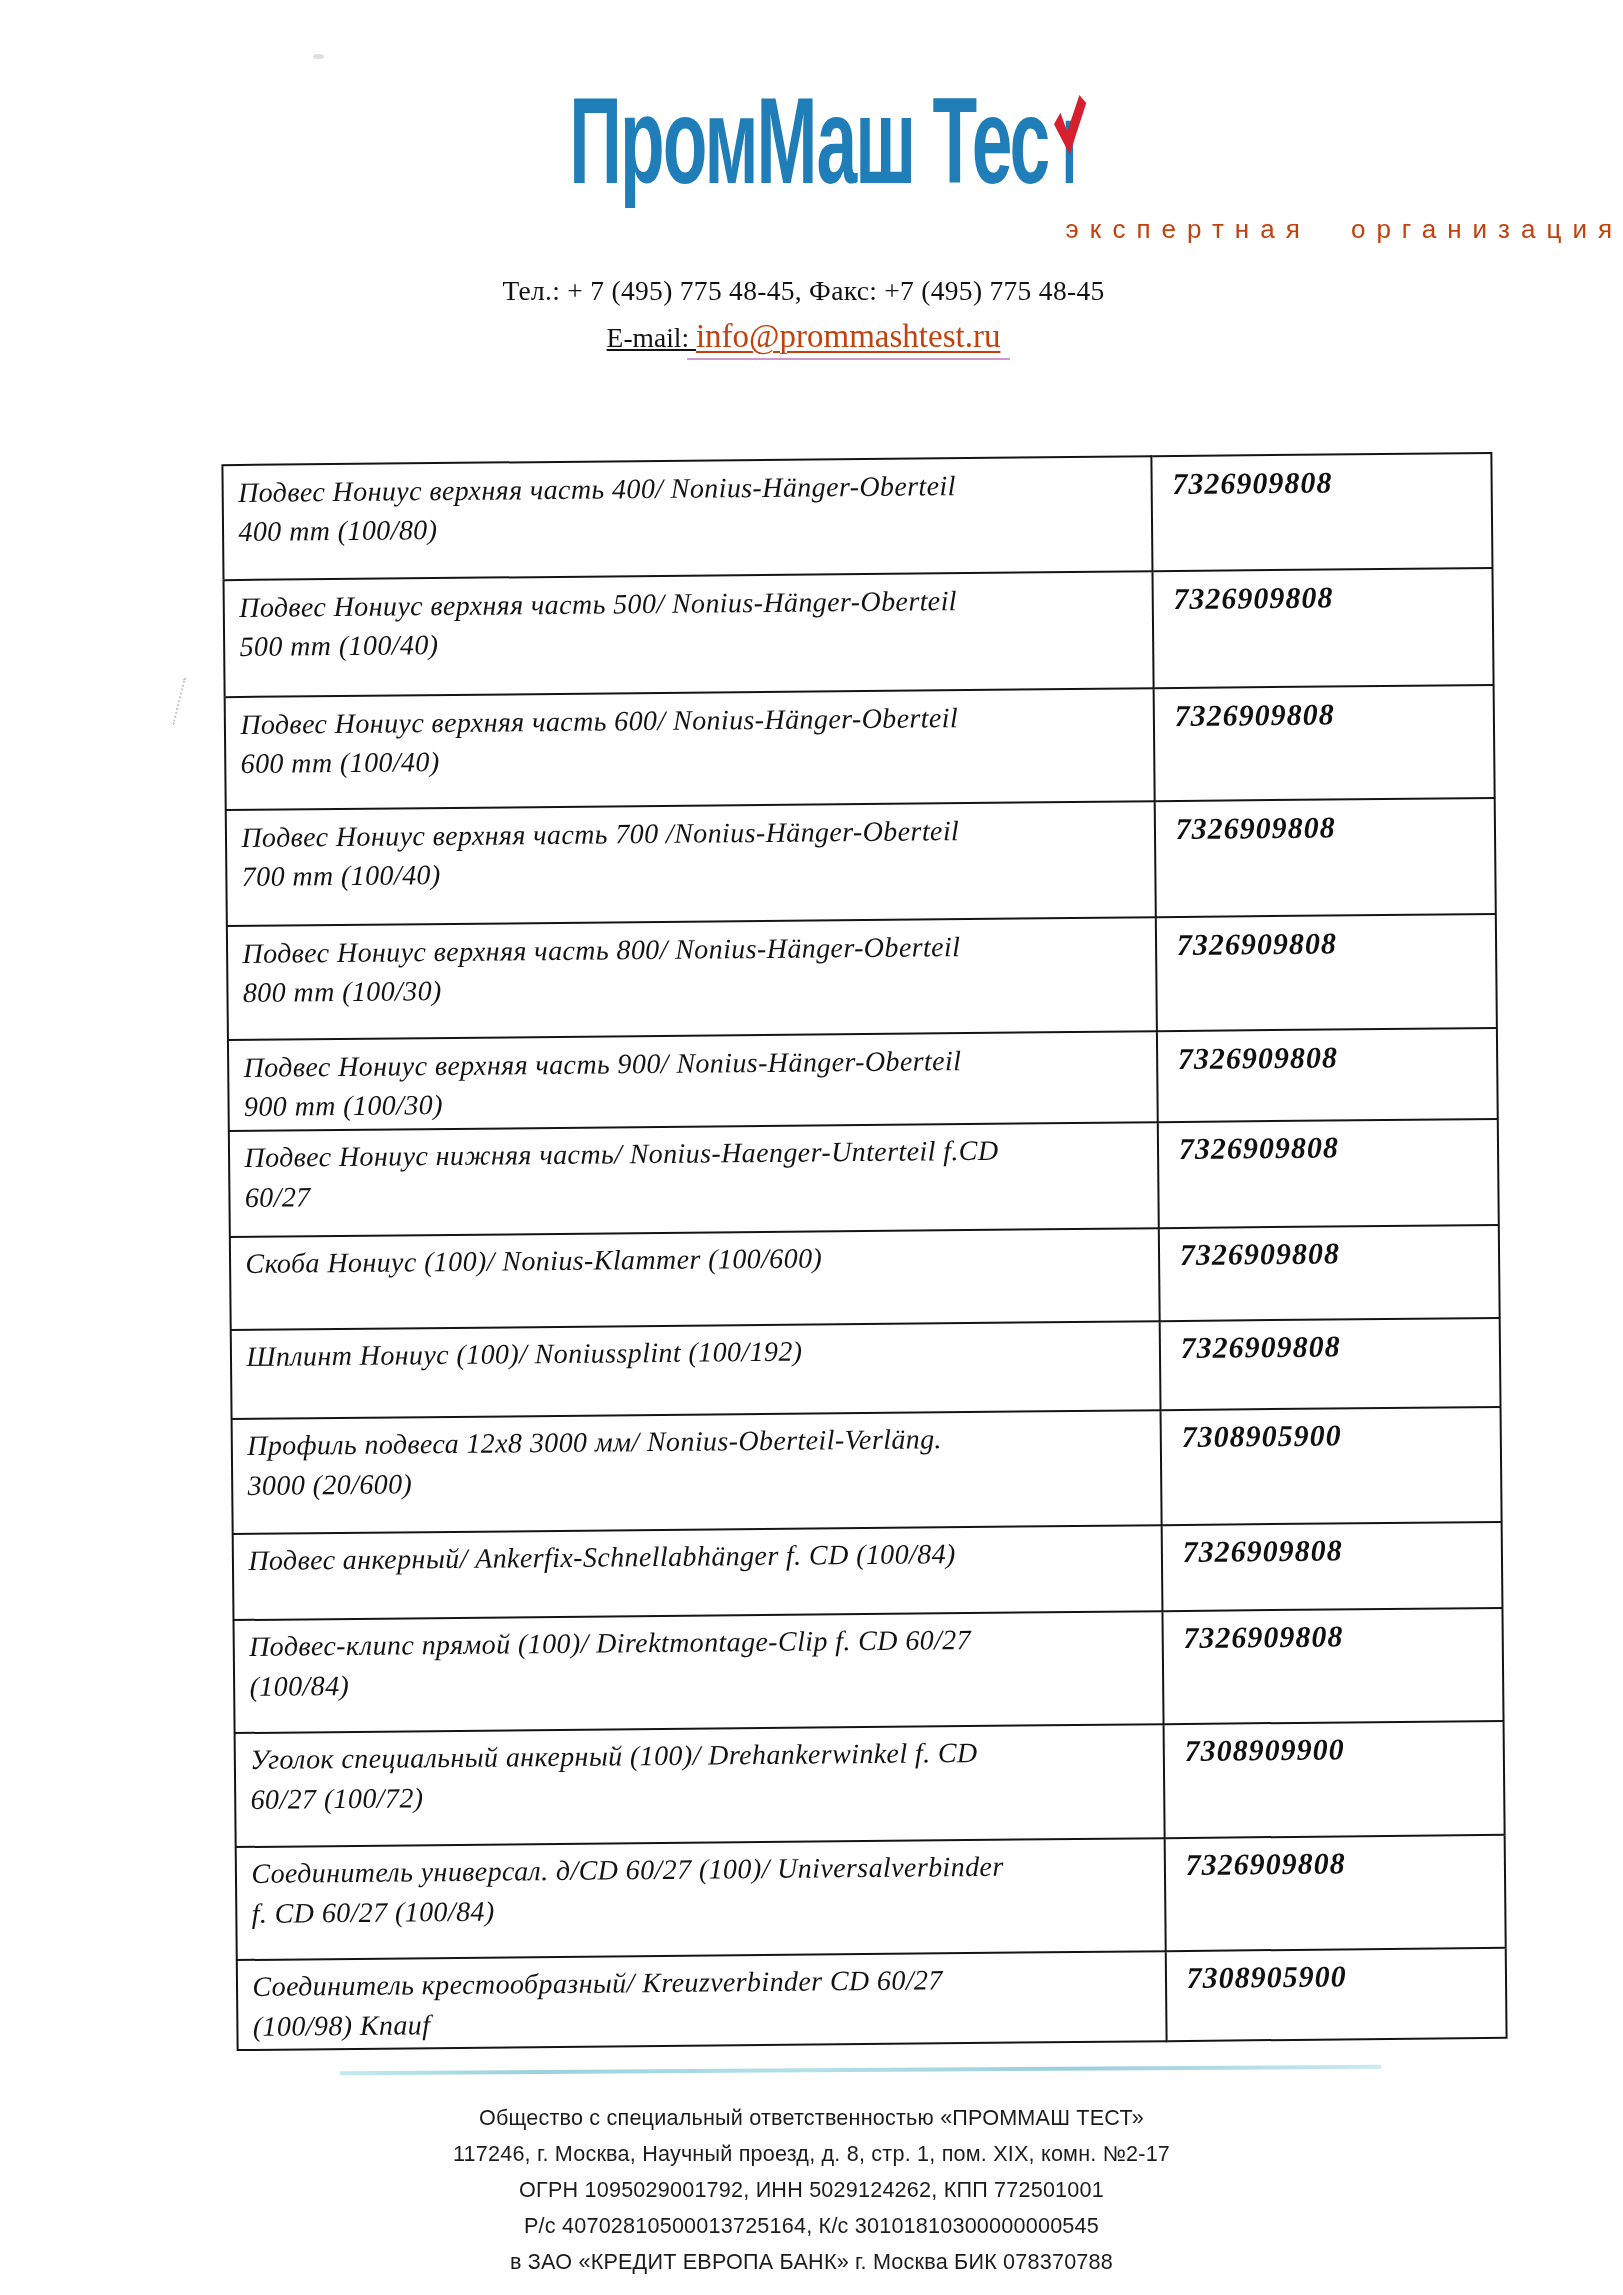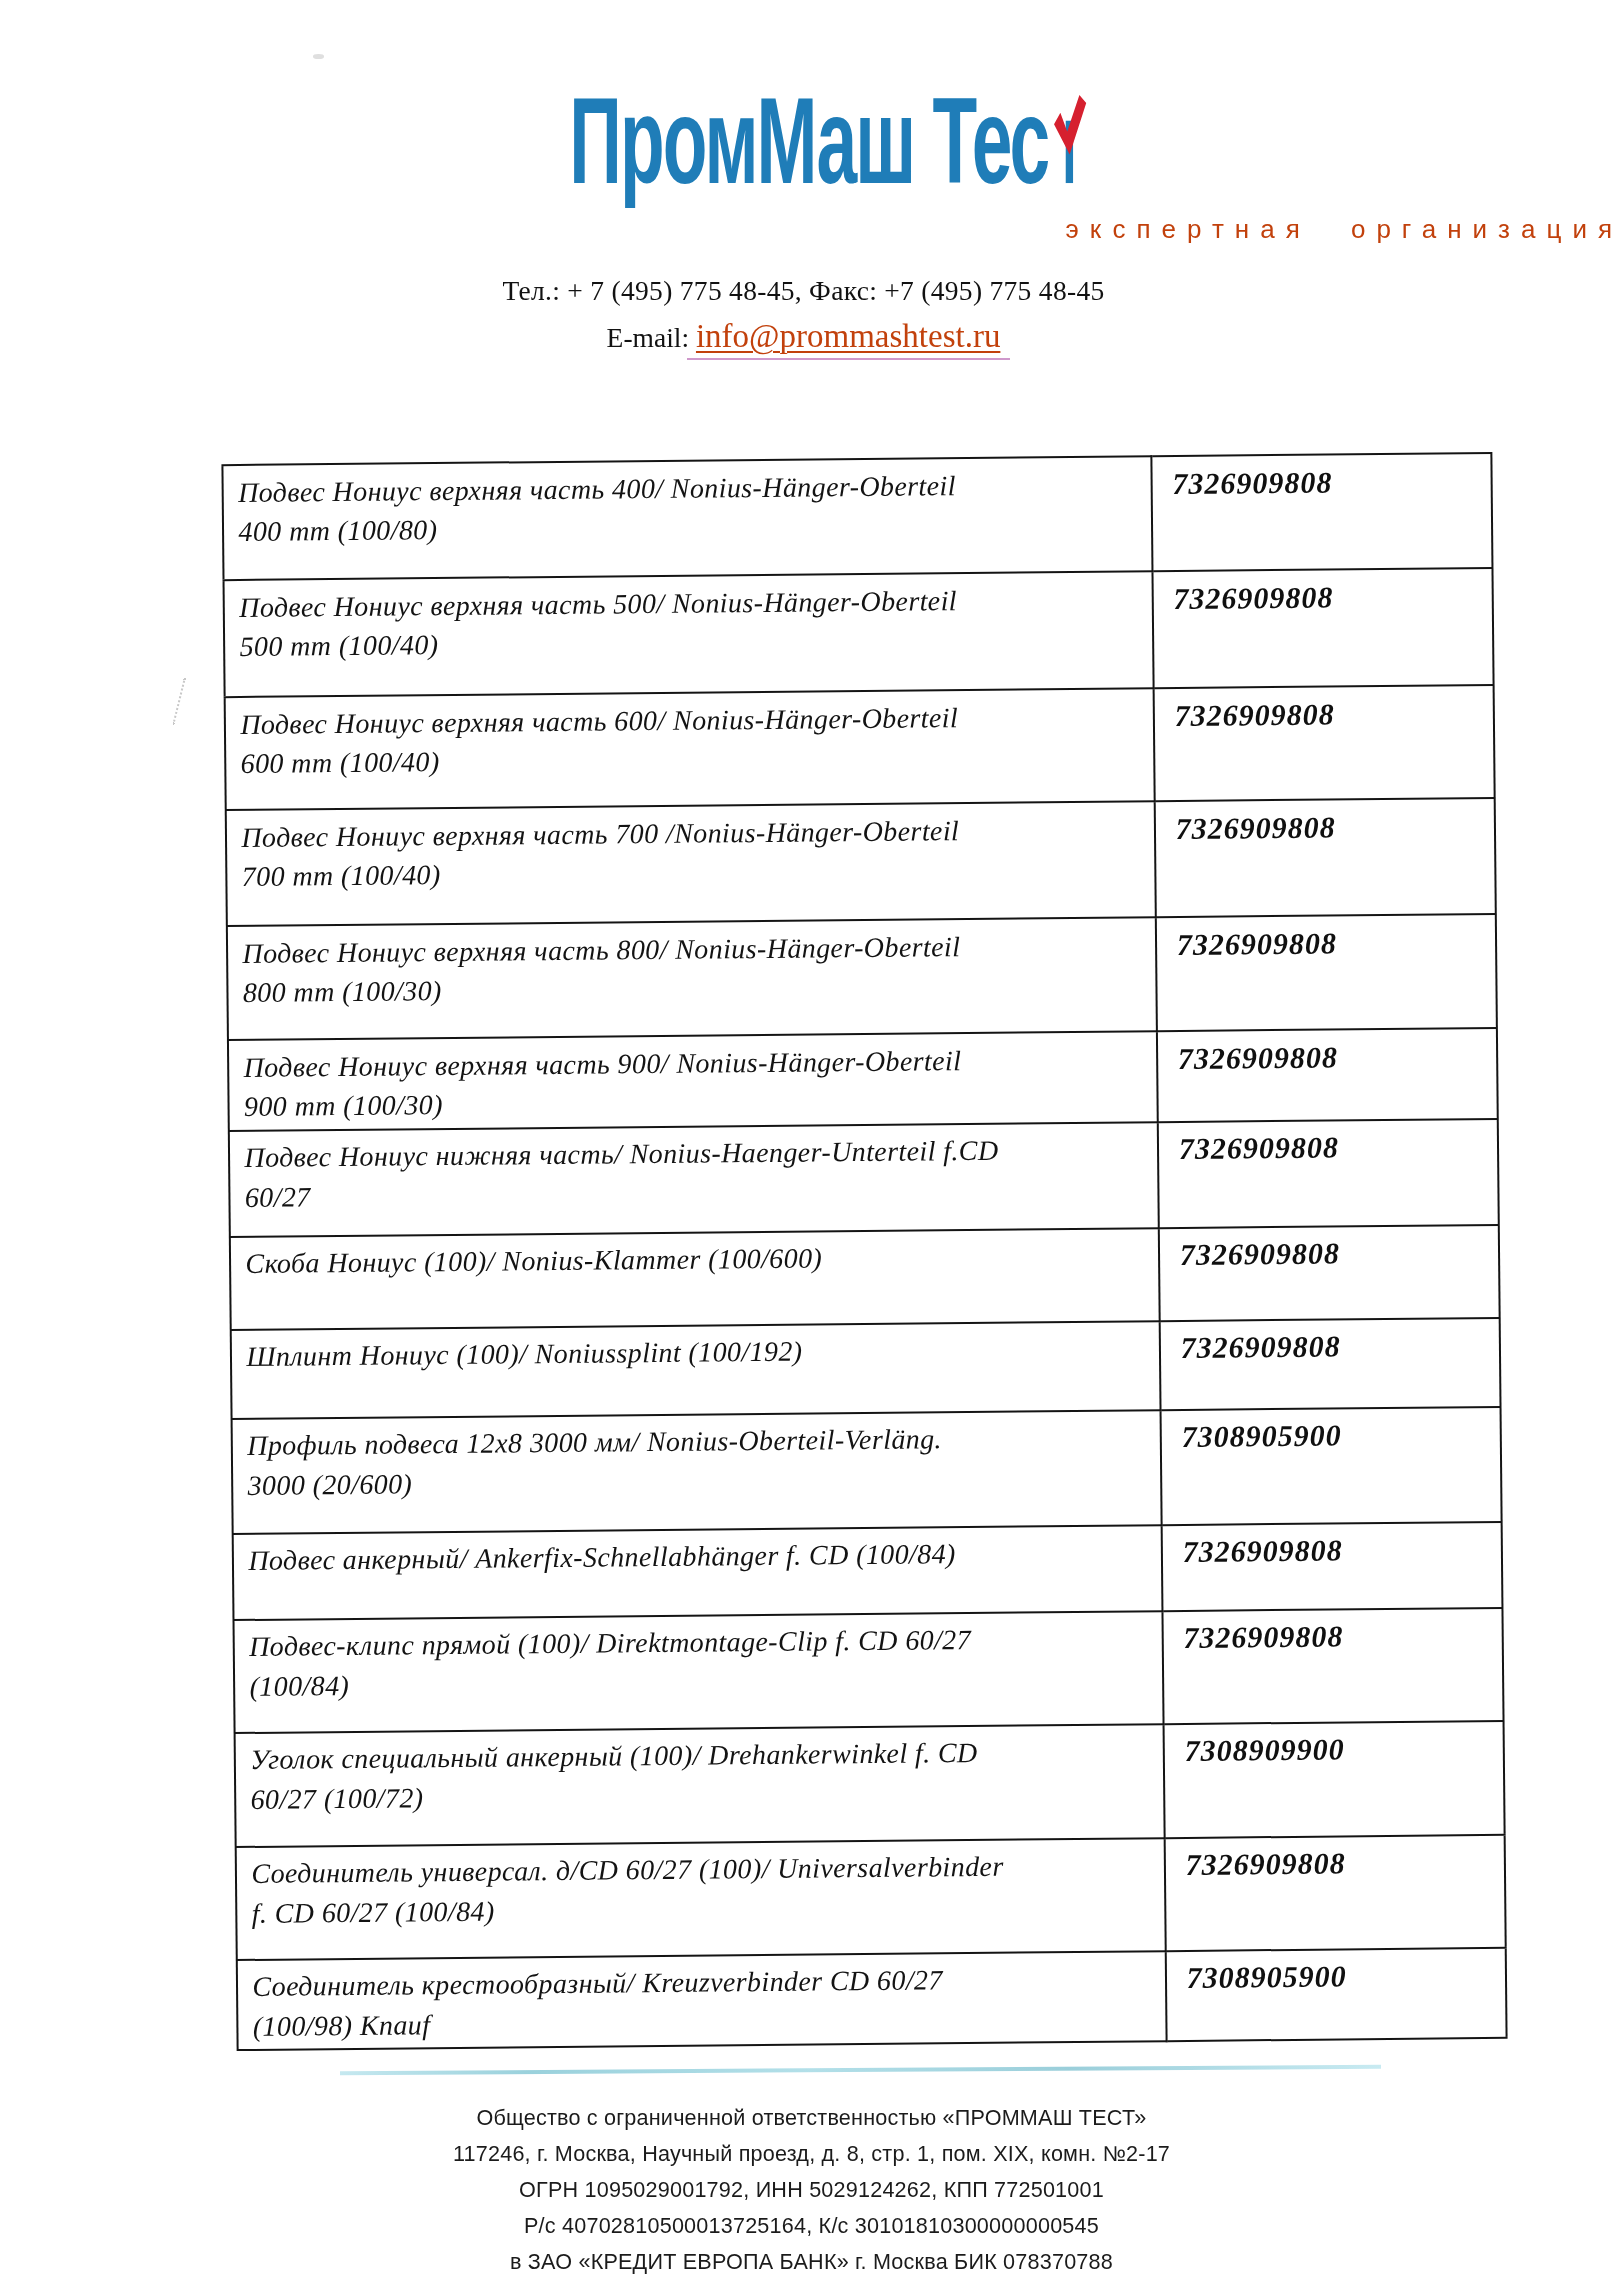--- a/index.html
+++ b/index.html
@@ -51,21 +51,21 @@
   }
 
   
   .contact{position:absolute;top:275px;left:0;right:16px;text-align:center;}
   .phone-line{
     font-size:27.5px;
     letter-spacing:0.3px;
     color:#121212;
   }
   .email-line{margin-top:10.5px;font-size:27.5px;color:#121212;}
-  .email-label{vertical-align:baseline;}
+  .email-label{vertical-align:baseline;text-decoration:underline;}
   .email-link{
     position:relative;
     font-size:33px;
     color:#c2410c;
     text-decoration:underline;
     text-decoration-thickness:2px;
     text-underline-offset:3.9px;
   }
   .email-link::after{
     content:"";
@@ -254,21 +254,21 @@
 (100/98) Knauf</td>
             <td class="cell-code">7308905900</td>
           </tr>
         </tbody>
     </table>
   </div>
 
   <div class="separator"></div>
 
   <div class="footer">
-      <div>Общество с ограниченной ответственностью «ПРОММАШ ТЕСТ»</div>
+      <div>Общество с специальный ответственностью «ПРОММАШ ТЕСТ»</div>
       <div>117246, г. Москва, Научный проезд, д. 8, стр. 1, пом. XIX, комн. №2-17</div>
       <div>ОГРН 1095029001792, ИНН 5029124262, КПП 772501001</div>
       <div>Р/с 40702810500013725164, К/с 30101810300000000545</div>
       <div>в ЗАО «КРЕДИТ ЕВРОПА БАНК» г. Москва БИК 078370788</div>
     </div>
 
 </div>
 
 
 </body></html>

